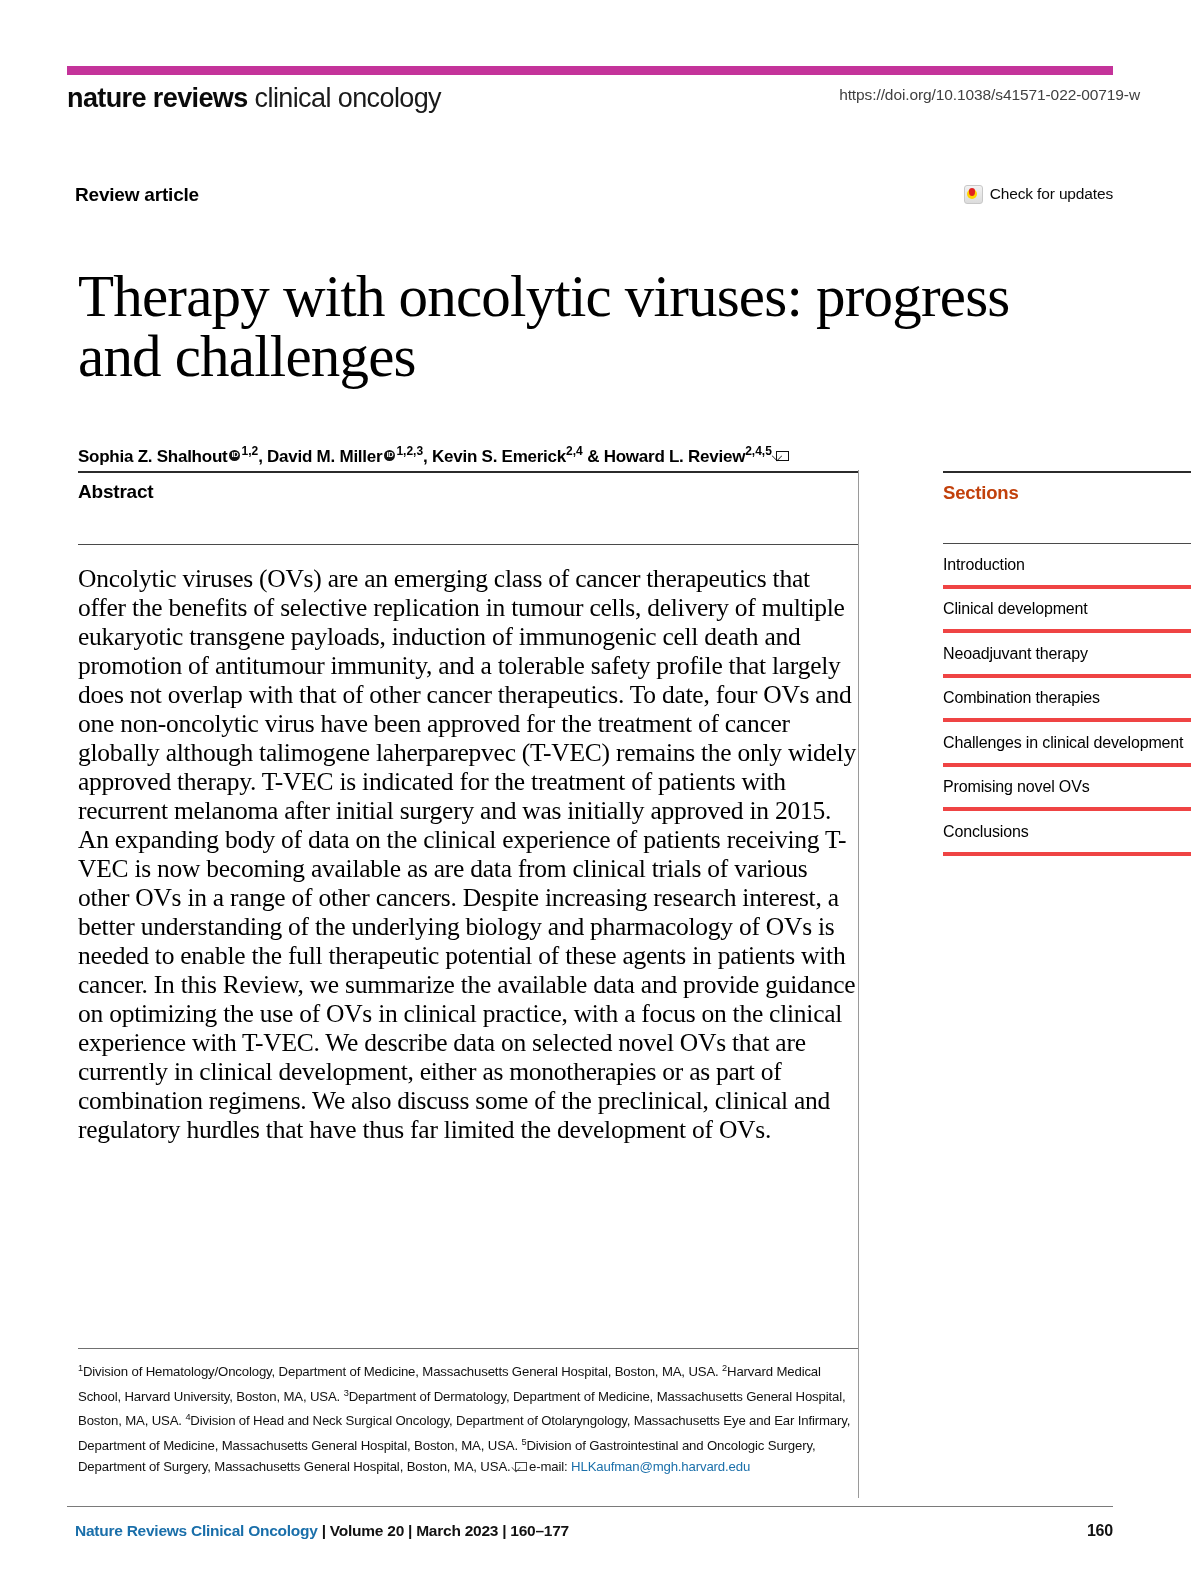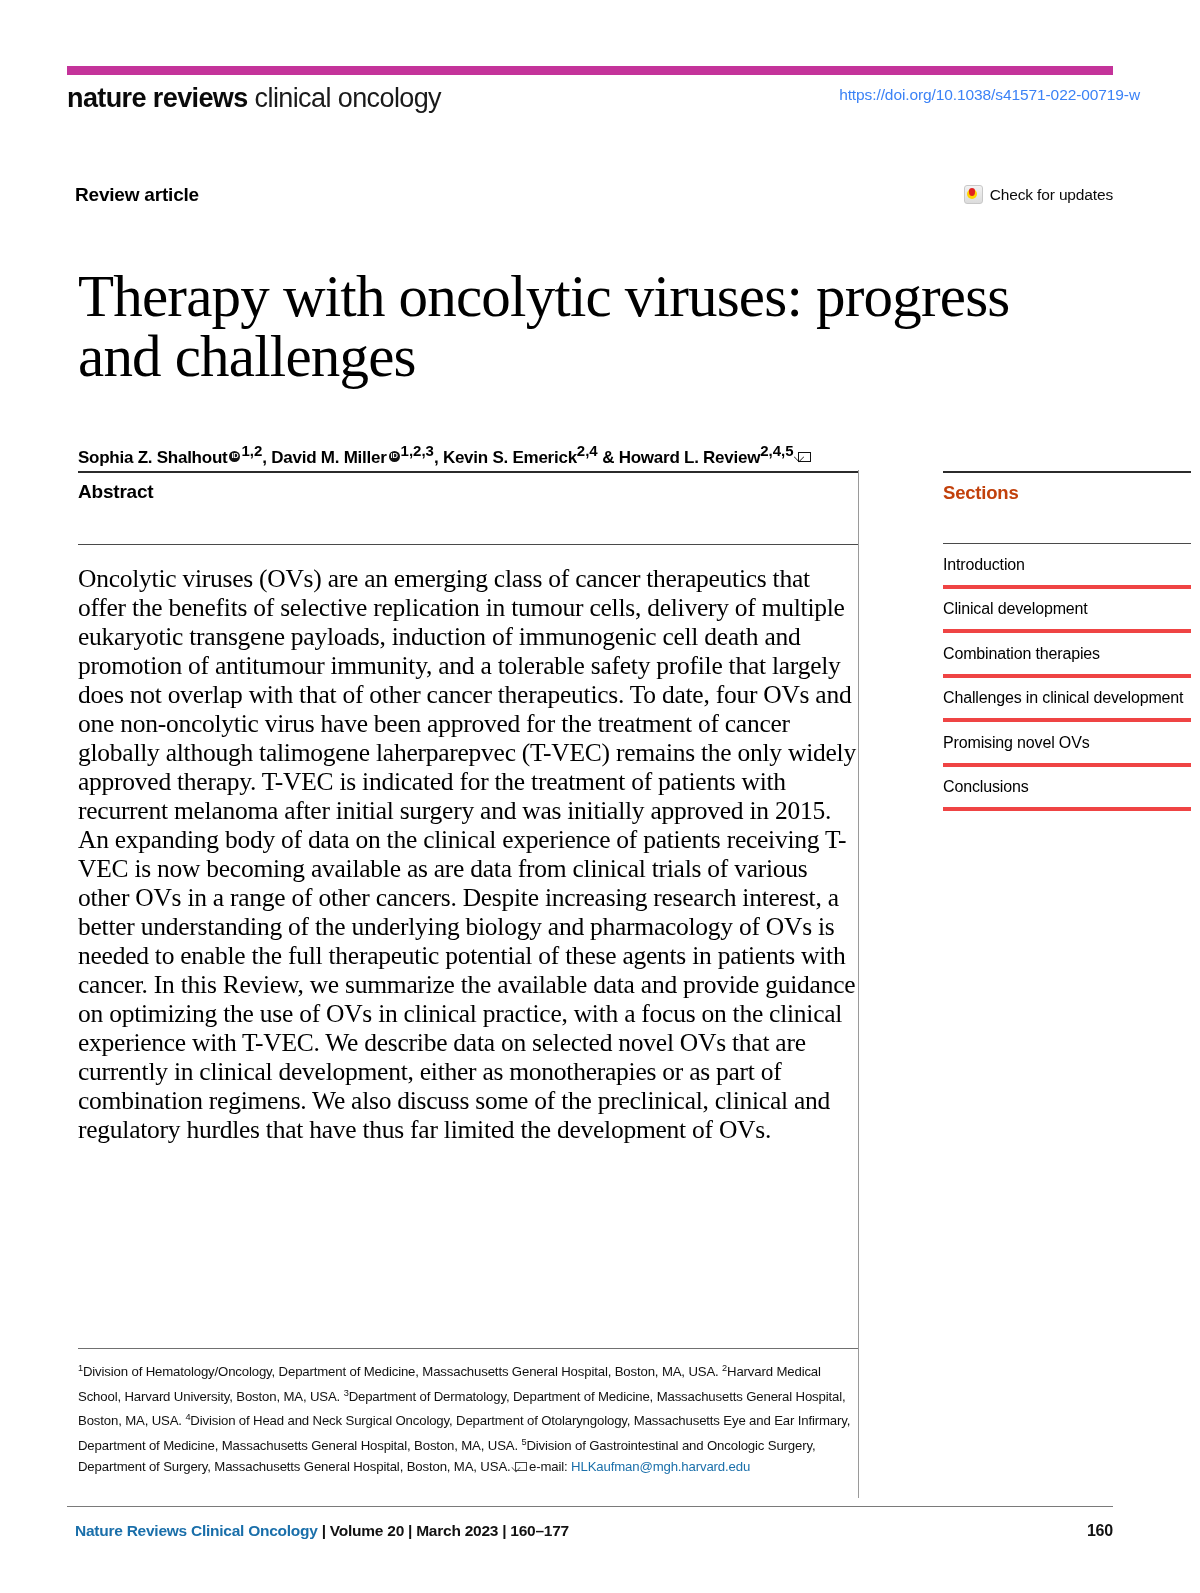--- a/index.html
+++ b/index.html
@@ -52,21 +52,21 @@
   }
   .journal-logo .light {
     font-weight: 400;
     color: #1a1a1a;
   }
   .doi-link {
     position: absolute;
     right: 0;
     top: 4px;
     font-size: 15.5px;
-    color: #3b82f6;
+    color: #404040;
     text-decoration: none;
     letter-spacing: -0.1px;
     white-space: nowrap;
   }
 
   
   .article-type-row {
     position: absolute;
     left: 75px;
     top: 184px;
@@ -77,21 +77,20 @@
     font-size: 19px;
     font-weight: 700;
     letter-spacing: -0.2px;
     color: #000;
   }
   .check-updates {
     position: absolute;
     right: 0;
     top: 1px;
     display: flex;
-    align-items: center;
     gap: 7px;
     white-space: nowrap;
   }
   .cfu-icon {
     width: 17px;
     height: 17px;
     border-radius: 3px;
     background: linear-gradient(180deg,#f2f2f2 0%, #dcdcdc 100%);
     border: 1px solid #c8c8c8;
     position: relative;
@@ -139,21 +138,21 @@
     left: 78px;
     top: 440px;
     width: 1035px;
     font-size: 17px;
     font-weight: 700;
     letter-spacing: -0.25px;
     color: #000;
     line-height: 22px;
   }
   .authors sup {
-    font-size: 15px;
+    font-size: 12px;
     font-weight: 700;
     vertical-align: super;
     letter-spacing: 0;
   }
   .orcid {
     display: inline-block;
     width: 11px; height: 11px;
     border-radius: 50%;
     background: #111;
     position: relative;
@@ -393,20 +392,21 @@
       <p class="abstract-text">Oncolytic viruses (OVs) are an emerging class of cancer therapeutics that offer the benefits of selective replication in tumour cells, delivery of multiple eukaryotic transgene payloads, induction of immunogenic cell death and promotion of antitumour immunity, and a tolerable safety profile that largely does not overlap with that of other cancer therapeutics. To date, four OVs and one non-oncolytic virus have been approved for the treatment of cancer globally although talimogene laherparepvec (T-VEC) remains the only widely approved therapy. T-VEC is indicated for the treatment of patients with recurrent melanoma after initial surgery and was initially approved in 2015. An expanding body of data on the clinical experience of patients receiving T-VEC is now becoming available as are data from clinical trials of various other OVs in a range of other cancers. Despite increasing research interest, a better understanding of the underlying biology and pharmacology of OVs is needed to enable the full therapeutic potential of these agents in patients with cancer. In this Review, we summarize the available data and provide guidance on optimizing the use of OVs in clinical practice, with a focus on the clinical experience with T-VEC. We describe data on selected novel OVs that are currently in clinical development, either as monotherapies or as part of combination regimens. We also discuss some of the preclinical, clinical and regulatory hurdles that have thus far limited the development of OVs.</p>
     </div>
 
     <div class="col-right">
       <div class="rule-dark sections-rule-top"></div>
       <div class="sections-heading">Sections</div>
       <div class="rule-thin sections-rule-head"></div>
       <ul class="sections-list">
         <li class="section-item">Introduction</li>
         <li class="section-item">Clinical development</li>
+        <li class="section-item">Neoadjuvant therapy</li>
         <li class="section-item">Combination therapies</li>
         <li class="section-item">Challenges in clinical development</li>
         <li class="section-item">Promising novel OVs</li>
         <li class="section-item">Conclusions</li>
       </ul>
     </div>
 
   </div>
 
   <div class="affil-block">

